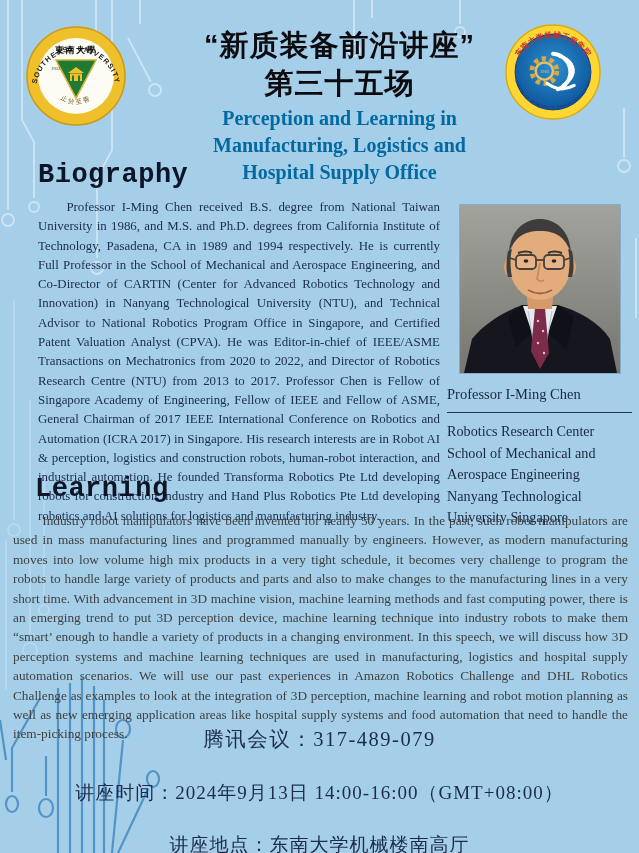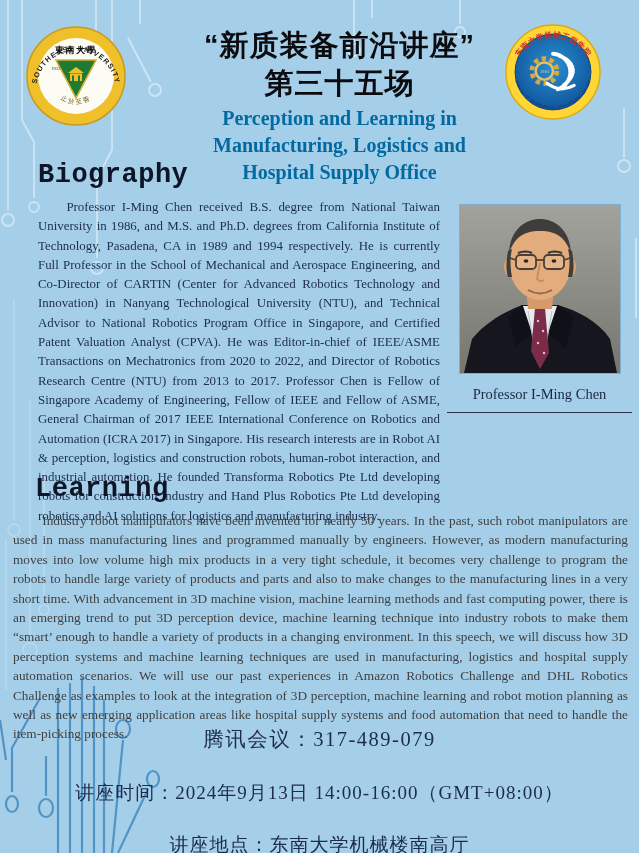--- a/index.html
+++ b/index.html
@@ -25,21 +25,21 @@
   
   .sec-heading{font-weight:bold;font-size:27px;color:#0d1526;letter-spacing:.5px;font-family:Liberation Mono, monospace;}
   .bio-heading{left:38px;top:160px;}
   .abs-heading{left:35px;top:474px;}
 
   
   .bio-text{left:38px;top:198px;width:402px;font-size:12.9px;line-height:19.3px;
     text-align:justify;text-indent:2.2em;color:#20304e;}
 
   
-  .photo-col{left:447px;top:205px;width:185px;text-align:center;}
+  .photo-col{left:447px;top:205px;width:185px;}
   .photo-frame{width:160px;height:168px;margin:0 auto;display:block;box-shadow:0 0 0 1px rgba(70,110,150,.35);}
   .photo-caption{margin-top:13px;font-size:14.5px;color:#1c2740;}
   .caption-rule{border:0;border-top:1.6px solid #2a3346;margin:9px 0 8px 0;width:185px;}
   .affiliation div{font-size:14.2px;line-height:21.6px;color:#1c2740;}
 
   
   .abs-text{left:13px;top:511px;width:615px;font-size:13.3px;line-height:19.4px;
     text-align:justify;text-indent:2.2em;color:#404040;}
 
   
@@ -220,20 +220,27 @@
       <g fill="#2e2822">
           <ellipse cx="66" cy="56" rx="2.4" ry="1.8"></ellipse>
           <ellipse cx="94" cy="56" rx="2.4" ry="1.8"></ellipse>
         </g>
 
       <path d="M80 58 L77 74 Q80 78 84 75" stroke="#c08a5a" stroke-width="1.6" fill="none"></path>
       <path d="M68 85 Q80 92 92 85" stroke="#9c6248" stroke-width="2" fill="none"></path>
     </svg>
     <div class="photo-caption">Professor I-Ming Chen</div>
     <hr class="caption-rule">
+    <div class="affiliation">
+      <div>Robotics Research Center</div>
+      <div>School of Mechanical and</div>
+      <div>Aerospace Engineering</div>
+      <div>Nanyang Technological</div>
+      <div>University Singapore</div>
+    </div>
   </div>
 
   <div class="layer sec-heading abs-heading">Learning</div>
   <p class="layer abs-text" style="margin:0">Industry robot manipulators have been invented for nearly 50 years. In the past, such robot manipulators are used in mass manufacturing lines and programmed manually by engineers. However, as modern manufacturing moves into low volume high mix products in a very tight schedule, it becomes very challenge to program the robots to handle large variety of products and parts and also to make changes to the manufacturing lines in a very short time. With advancement in 3D machine vision, machine learning methods and fast computing power, there is an emerging trend to put 3D perception device, machine learning technique into industry robots to make them “smart’ enough to handle a variety of products in a changing environment. In this speech, we will discuss how 3D perception systems and machine learning techniques are used in manufacturing, logistics and hospital supply automation scenarios. We will use our past experiences in Amazon Robotics Challenge and DHL Robotics Challenge as examples to look at the integration of 3D perception, machine learning and robot motion planning as well as new emerging application areas like hospital supply systems and food automation that need to handle the item-picking process.</p>
 
   <div class="layer footer">
     <div class="f-line f-meeting">腾讯会议：317-489-079</div>
     <div class="f-line">讲座时间：2024年9月13日 14:00-16:00（GMT+08:00）</div>
     <div class="f-line">讲座地点：东南大学机械楼南高厅</div>
     <div class="f-line">第三十五场：东南大学机械工程学院</div>

